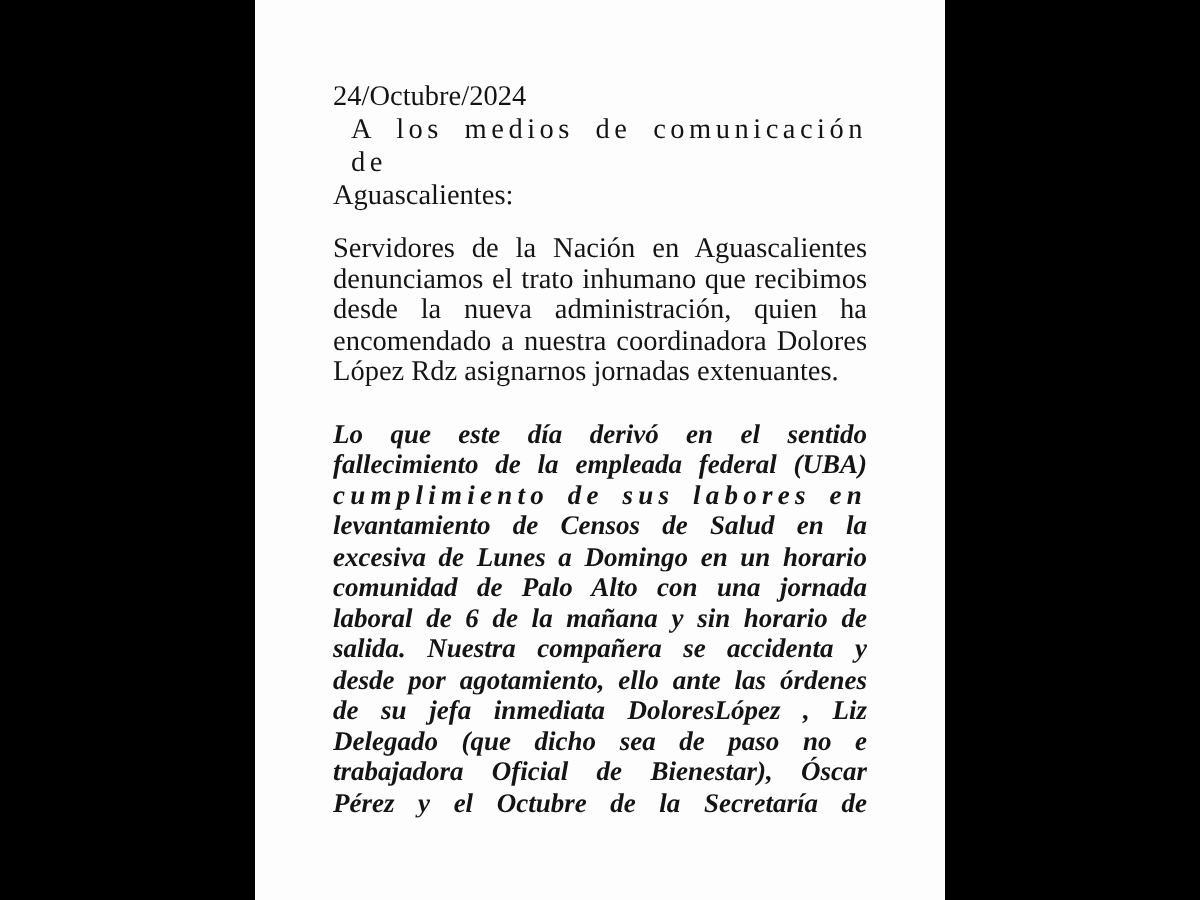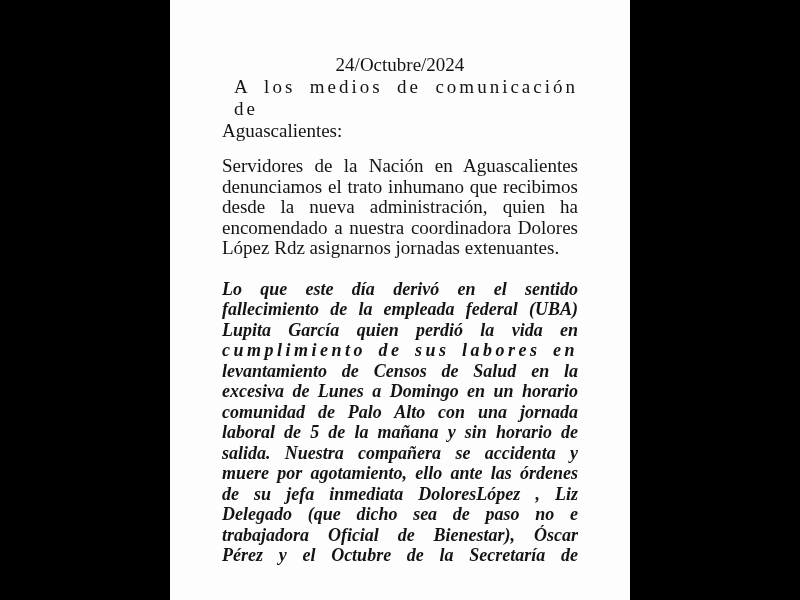--- a/index.html
+++ b/index.html
@@ -26,21 +26,21 @@
     position: absolute;
     left: 52px; top: 54px;
     width: 356px;
     color: #141414;
   }
   .hline {
     font-size: 19px;
     line-height: 22px;
     white-space: nowrap;
   }
-  .date-line { text-align: center; font-family: Liberation Serif, serif; }
+  .date-line { text-align: left; font-family: Liberation Serif, serif; }
   .jl {
     text-align: justify;
     text-align-last: justify;
     white-space: normal;
   }
   .ls3  { letter-spacing: 3px; margin-left: 12px; }
   .para { margin: 0; }
   .para .line {
     font-size: 19px;
     line-height: 20.6px;
@@ -81,28 +81,27 @@
       <div class="line">Servidores de la Nación en Aguascalientes</div>
       <div class="line">denunciamos el trato inhumano que recibimos</div>
       <div class="line">desde la nueva administración, quien ha</div>
       <div class="line">encomendado a nuestra coordinadora Dolores</div>
       <div class="line endline">López Rdz asignarnos jornadas extenuantes.</div>
     </div>
 
     <div class="para para-body">
       <div class="line">Lo que este día derivó en el sentido</div>
       <div class="line">fallecimiento de la empleada federal (UBA)</div>
-      <div class="line">Lupita García quien perdió la vida en</div>
       <div class="line ls35">cumplimiento de sus labores en el</div>
       <div class="line">levantamiento de Censos de Salud en la</div>
       <div class="line">excesiva de Lunes a Domingo en un horario</div>
       <div class="line">comunidad de Palo Alto con una jornada</div>
-      <div class="line">laboral de 5 de la mañana y sin horario de</div>
+      <div class="line">laboral de 6 de la mañana y sin horario de</div>
       <div class="line">salida. Nuestra compañera se accidenta y</div>
-      <div class="line">muere por agotamiento, ello ante las órdenes</div>
+      <div class="line">desde por agotamiento, ello ante las órdenes</div>
       <div class="line">de su jefa inmediata DoloresLópez , Liz</div>
       <div class="line">Delegado (que dicho sea de paso no e</div>
       <div class="line">trabajadora Oficial de Bienestar), Óscar</div>
       <div class="line">Pérez y el Octubre de la Secretaría de</div>
     </div>
 
   </div>
 </div>
 
 </body></html>

